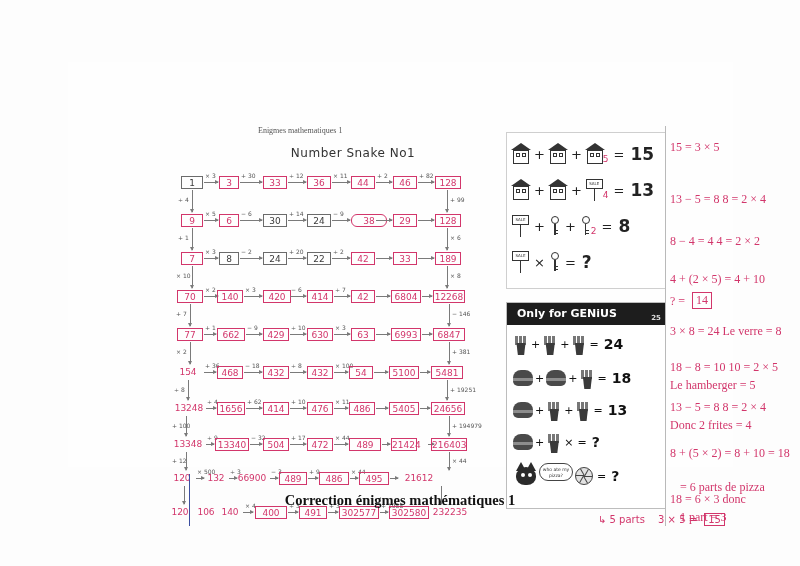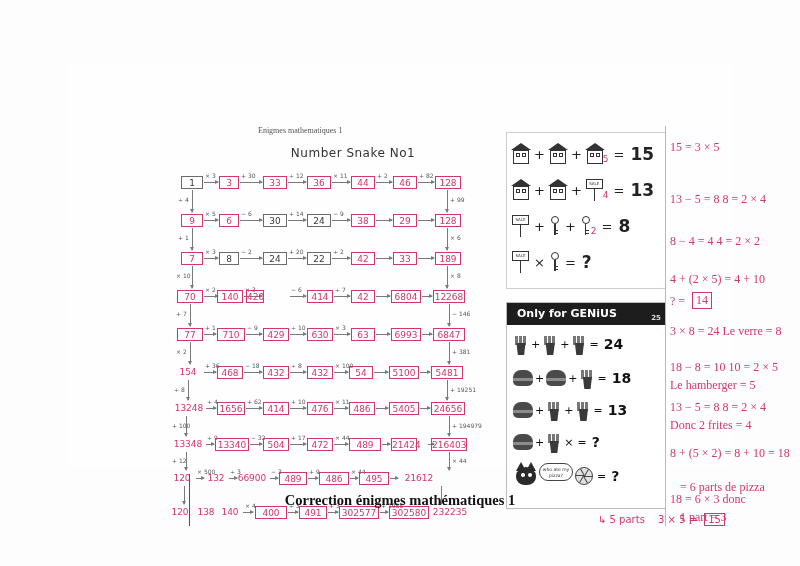--- a/index.html
+++ b/index.html
@@ -449,21 +449,21 @@
       <div class="op" style="left:32px; top:48px;">× 5</div>
       <div class="cell ink" style="left:46px; top:52px; width:20px;">6</div>
       <div class="arrow-h" style="left:67px; top:58px; width:22px;"></div>
       <div class="op" style="left:68px; top:48px;">− 6</div>
       <div class="cell" style="left:90px; top:52px; width:24px;">30</div>
       <div class="arrow-h" style="left:115px; top:58px; width:18px;"></div>
       <div class="op" style="left:116px; top:48px;">+ 14</div>
       <div class="cell" style="left:134px; top:52px; width:24px;">24</div>
       <div class="arrow-h" style="left:159px; top:58px; width:18px;"></div>
       <div class="op" style="left:160px; top:48px;">− 9</div>
-      <div class="cell ink" style="left:178px; top:52px; width:24px;">38</div>
+      <div class="cell ink" style="left:178px; top:52px; width:36px;border-radius:6px;">38</div>
       <div class="arrow-h" style="left:203px; top:58px; width:16px;"></div>
       <div class="cell ink" style="left:220px; top:52px; width:24px;">29</div>
       <div class="arrow-h" style="left:245px; top:58px; width:16px;"></div>
       <div class="cell ink" style="left:262px; top:52px; width:26px;">128</div>
 
       <div class="arrow-v" style="left:19px; top:66px; height:22px;"></div>
       <div class="op" style="left:5px; top:72px;">+ 1</div>
       <div class="arrow-v" style="left:274px; top:66px; height:22px;"></div>
       <div class="op" style="left:277px; top:72px;">× 6</div>
 
@@ -489,41 +489,41 @@
       <div class="op" style="left:3px; top:110px;">× 10</div>
       <div class="arrow-v" style="left:274px; top:104px; height:22px;"></div>
       <div class="op" style="left:277px; top:110px;">× 8</div>
 
       <div class="cell ink" style="left:4px;  top:128px; width:26px;">70</div>
       <div class="arrow-h" style="left:31px; top:134px; width:14px;"></div>
       <div class="op" style="left:32px; top:124px;">× 2</div>
       <div class="cell ink" style="left:44px; top:128px; width:26px;">140</div>
       <div class="arrow-h" style="left:71px; top:134px; width:18px;"></div>
       <div class="op" style="left:72px; top:124px;">× 3</div>
-      <div class="cell ink" style="left:73px; top:128px; width:18px;">420</div>
+      <div class="cell ink" style="left:90px; top:128px; width:28px;">420</div>
       <div class="arrow-h" style="left:117px; top:134px; width:16px;"></div>
       <div class="op" style="left:118px; top:124px;">− 6</div>
       <div class="cell ink" style="left:134px; top:128px; width:26px;">414</div>
       <div class="arrow-h" style="left:161px; top:134px; width:16px;"></div>
       <div class="op" style="left:162px; top:124px;">÷ 7</div>
       <div class="cell ink" style="left:178px; top:128px; width:24px;">42</div>
       <div class="arrow-h" style="left:203px; top:134px; width:14px;"></div>
       <div class="cell ink" style="left:218px; top:128px; width:30px;">6804</div>
       <div class="arrow-h" style="left:249px; top:134px; width:10px;"></div>
       <div class="cell ink" style="left:260px; top:128px; width:32px;">12268</div>
 
       <div class="arrow-v" style="left:17px; top:142px; height:22px;"></div>
       <div class="op" style="left:3px; top:148px;">+ 7</div>
       <div class="arrow-v" style="left:276px; top:142px; height:22px;"></div>
       <div class="op" style="left:279px; top:148px;">− 146</div>
 
       <div class="cell ink" style="left:4px;  top:166px; width:26px;">77</div>
       <div class="arrow-h" style="left:31px; top:172px; width:12px;"></div>
       <div class="op" style="left:32px; top:162px;">+ 1</div>
-      <div class="cell ink" style="left:44px; top:166px; width:28px;">710</div>
+      <div class="cell ink" style="left:44px; top:166px; width:28px;">662</div>
       <div class="arrow-h" style="left:73px; top:172px; width:16px;"></div>
       <div class="op" style="left:74px; top:162px;">− 9</div>
       <div class="cell ink" style="left:90px; top:166px; width:26px;">429</div>
       <div class="arrow-h" style="left:117px; top:172px; width:16px;"></div>
       <div class="op" style="left:118px; top:162px;">÷ 10</div>
       <div class="cell ink" style="left:134px; top:166px; width:26px;">630</div>
       <div class="arrow-h" style="left:161px; top:172px; width:16px;"></div>
       <div class="op" style="left:162px; top:162px;">× 3</div>
       <div class="cell ink" style="left:178px; top:166px; width:24px;">63</div>
       <div class="arrow-h" style="left:203px; top:172px; width:14px;"></div>
@@ -621,21 +621,21 @@
       <div class="arrow-h" style="left:177px; top:316px; width:8px;"></div>
       <div class="op" style="left:178px; top:306px;">× 44</div>
       <div class="cell ink" style="left:186px; top:310px; width:30px;">495</div>
       <div class="arrow-h" style="left:217px; top:316px; width:8px;"></div>
       <div class="cell ink noborder" style="left:226px; top:310px; width:40px;">21612</div>
 
       <div class="arrow-v" style="left:11px; top:324px; height:18px;"></div>
       <div class="arrow-v" style="left:268px; top:324px; height:18px;"></div>
 
       <div class="cell ink noborder" style="left:-8px; top:344px; width:30px;">120</div>
-      <div class="cell ink noborder" style="left:20px; top:344px; width:26px;">138</div>
+      <div class="cell ink noborder" style="left:20px; top:344px; width:26px;">106</div>
       <div class="cell ink noborder" style="left:44px; top:344px; width:26px;">140</div>
       <div class="arrow-h" style="left:70px; top:350px; width:10px;"></div>
       <div class="op" style="left:72px; top:340px;">× 4</div>
       <div class="cell ink" style="left:82px; top:344px; width:32px;">400</div>
       <div class="arrow-h" style="left:115px; top:350px; width:10px;"></div>
       <div class="op" style="left:116px; top:340px;">÷ 3</div>
       <div class="cell ink" style="left:126px; top:344px; width:28px;">491</div>
       <div class="arrow-h" style="left:155px; top:350px; width:10px;"></div>
       <div class="op" style="left:156px; top:340px;">+ 3</div>
       <div class="cell ink" style="left:166px; top:344px; width:40px;">302577</div>

